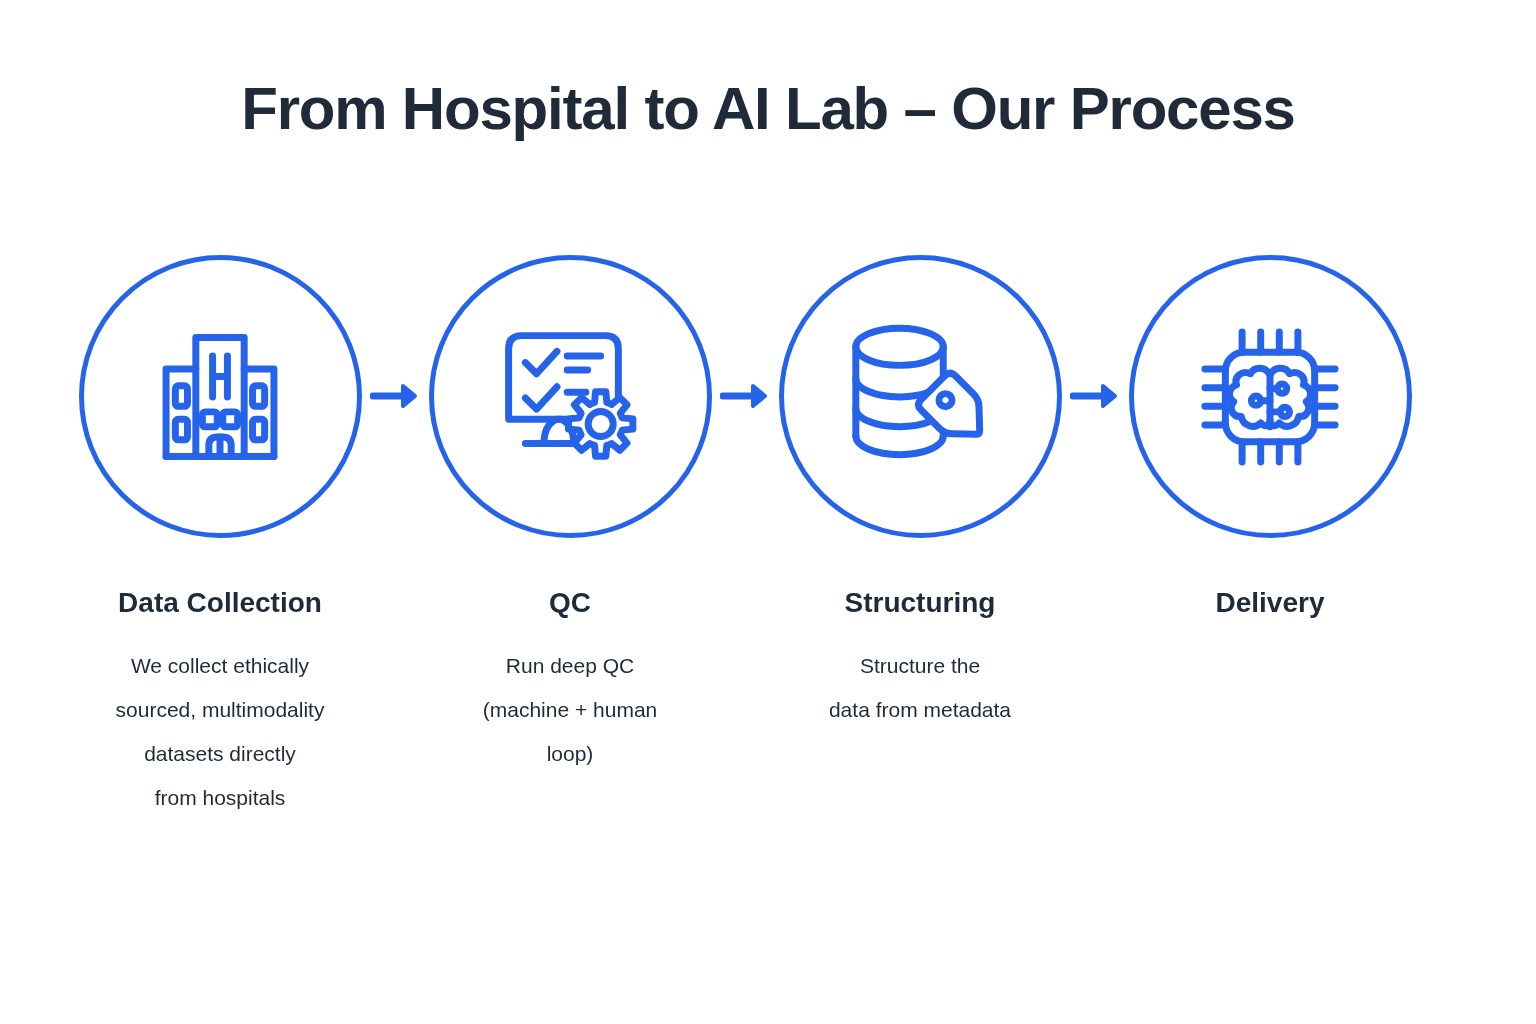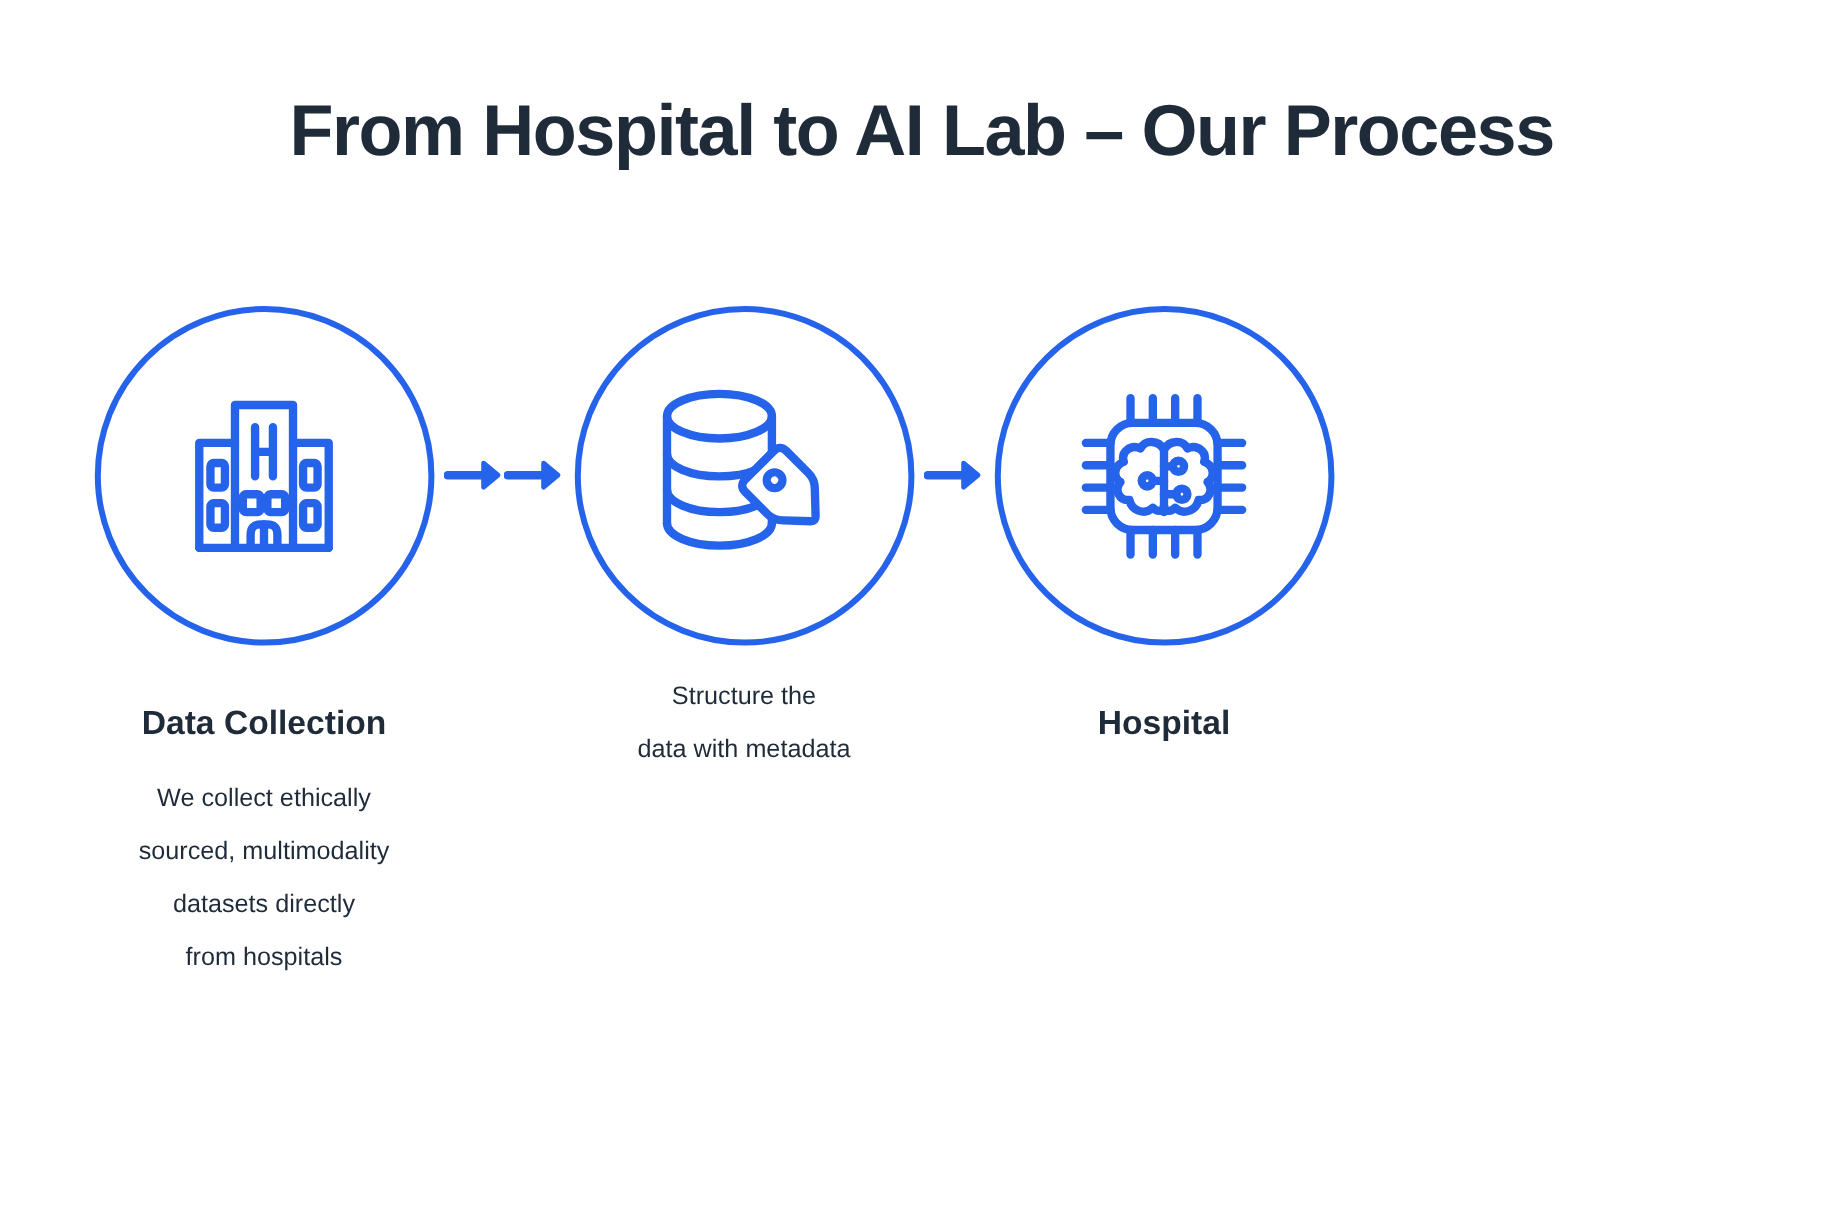--- a/index.html
+++ b/index.html
@@ -113,20 +113,50 @@
 from hospitals</div>
     </div>
 
     <div class="connector">
       <svg class="arrow" viewBox="0 0 50 38">
         <path class="shaft" d="M3 19 H35"></path>
         <path class="head" d="M33 9 L45 19 L33 29 Z"></path>
       </svg>
     </div>
 
+    <div class="step">
+      <div class="circle">
+        <svg class="icon" viewBox="0 0 200 200">
+          <path d="M34 124 V48 Q34 34 48 34 H138 Q152 34 152 48 V124 H34 Z"></path>
+          <path d="M52 63 L64 75 L86 51" stroke-width="8"></path>
+          <path d="M97 56 H133"></path>
+          <path d="M97 71 H119"></path>
+          <path d="M52 101 L64 113 L86 89" stroke-width="8"></path>
+          <path d="M97 95 H117"></path>
+          <path d="M72 150 C72 137 77 128 85 124 H91 C99 128 104 137 104 150"></path>
+          <path d="M52 150 H122"></path>
+          <g transform="translate(133,129)">
+            <path class="fillw" d="M23.1 -6.6 L34.6 -5.5 L34.6 5.5 L23.1 6.6
+              A24 24 0 0 1 21 11.6 L28.3 20.6 L20.6 28.3 L11.6 21
+              A24 24 0 0 1 6.6 23.1 L5.5 34.6 L-5.5 34.6 L-6.6 23.1
+              A24 24 0 0 1 -11.6 21 L-20.6 28.3 L-28.3 20.6 L-21 11.6
+              A24 24 0 0 1 -23.1 6.6 L-34.6 5.5 L-34.6 -5.5 L-23.1 -6.6
+              A24 24 0 0 1 -21 -11.6 L-28.3 -20.6 L-20.6 -28.3 L-11.6 -21
+              A24 24 0 0 1 -6.6 -23.1 L-5.5 -34.6 L5.5 -34.6 L6.6 -23.1
+              A24 24 0 0 1 11.6 -21 L20.6 -28.3 L28.3 -20.6 L21 -11.6
+              A24 24 0 0 1 23.1 -6.6 Z"></path>
+            <circle class="fillw" cx="0" cy="0" r="13.5"></circle>
+          </g>
+        </svg>
+      </div>
+      <div class="step-title">QC</div>
+      <div class="step-desc">Run deep QC
+(machine + human
+loop)</div>
+    </div>
 
     <div class="connector">
       <svg class="arrow" viewBox="0 0 50 38">
         <path class="shaft" d="M3 19 H35"></path>
         <path class="head" d="M33 9 L45 19 L33 29 Z"></path>
       </svg>
     </div>
 
     <div class="step">
       <div class="circle">
@@ -136,22 +166,23 @@
           <path d="M125 46 V142"></path>
           <path d="M31 80 A47 20 0 0 0 125 80"></path>
           <path d="M31 112 A47 20 0 0 0 125 112"></path>
           <path d="M31 142 A47 20 0 0 0 125 142"></path>
           <g transform="translate(138,114) rotate(45)">
             <path class="fillw" d="M-26 -26 H2 Q10 -26 16 -20 L34 -3 Q37 0 34 3 L16 20 Q10 26 2 26 H-26 Q-34 26 -34 18 V-18 Q-34 -26 -26 -26 Z"></path>
             <circle class="fillw" cx="-15" cy="0" r="7"></circle>
           </g>
         </svg>
       </div>
+      <div class="step-title">Structuring</div>
       <div class="step-desc">Structure the
-data with metadata</div>
+data from metadata</div>
     </div>
 
     <div class="connector">
       <svg class="arrow" viewBox="0 0 50 38">
         <path class="shaft" d="M3 19 H35"></path>
         <path class="head" d="M33 9 L45 19 L33 29 Z"></path>
       </svg>
     </div>
 
     <div class="step">
@@ -166,17 +197,17 @@
           <path d="M100 76 C105 67 117 67 121 75 C130 71 139 78 136 87 C145 90 146 101 139 105 C145 112 140 122 131 121 C129 131 117 135 110 128 C105 133 100 131 100 126" stroke-width="7"></path>
           <path d="M100 74 V132" stroke-width="7"></path>
           <circle cx="85" cy="104" r="5" stroke-width="6"></circle>
           <path d="M90 104 H100" stroke-width="6"></path>
           <circle cx="113" cy="91" r="5" stroke-width="6"></circle>
           <path d="M100 91 H108" stroke-width="6"></path>
           <circle cx="116" cy="116" r="5" stroke-width="6"></circle>
           <path d="M100 116 H111" stroke-width="6"></path>
         </svg>
       </div>
-      <div class="step-title">Hospital</div>
+      <div class="step-title">Delivery</div>
     </div>
 
   </div>
 </div>
 
 </body></html>

